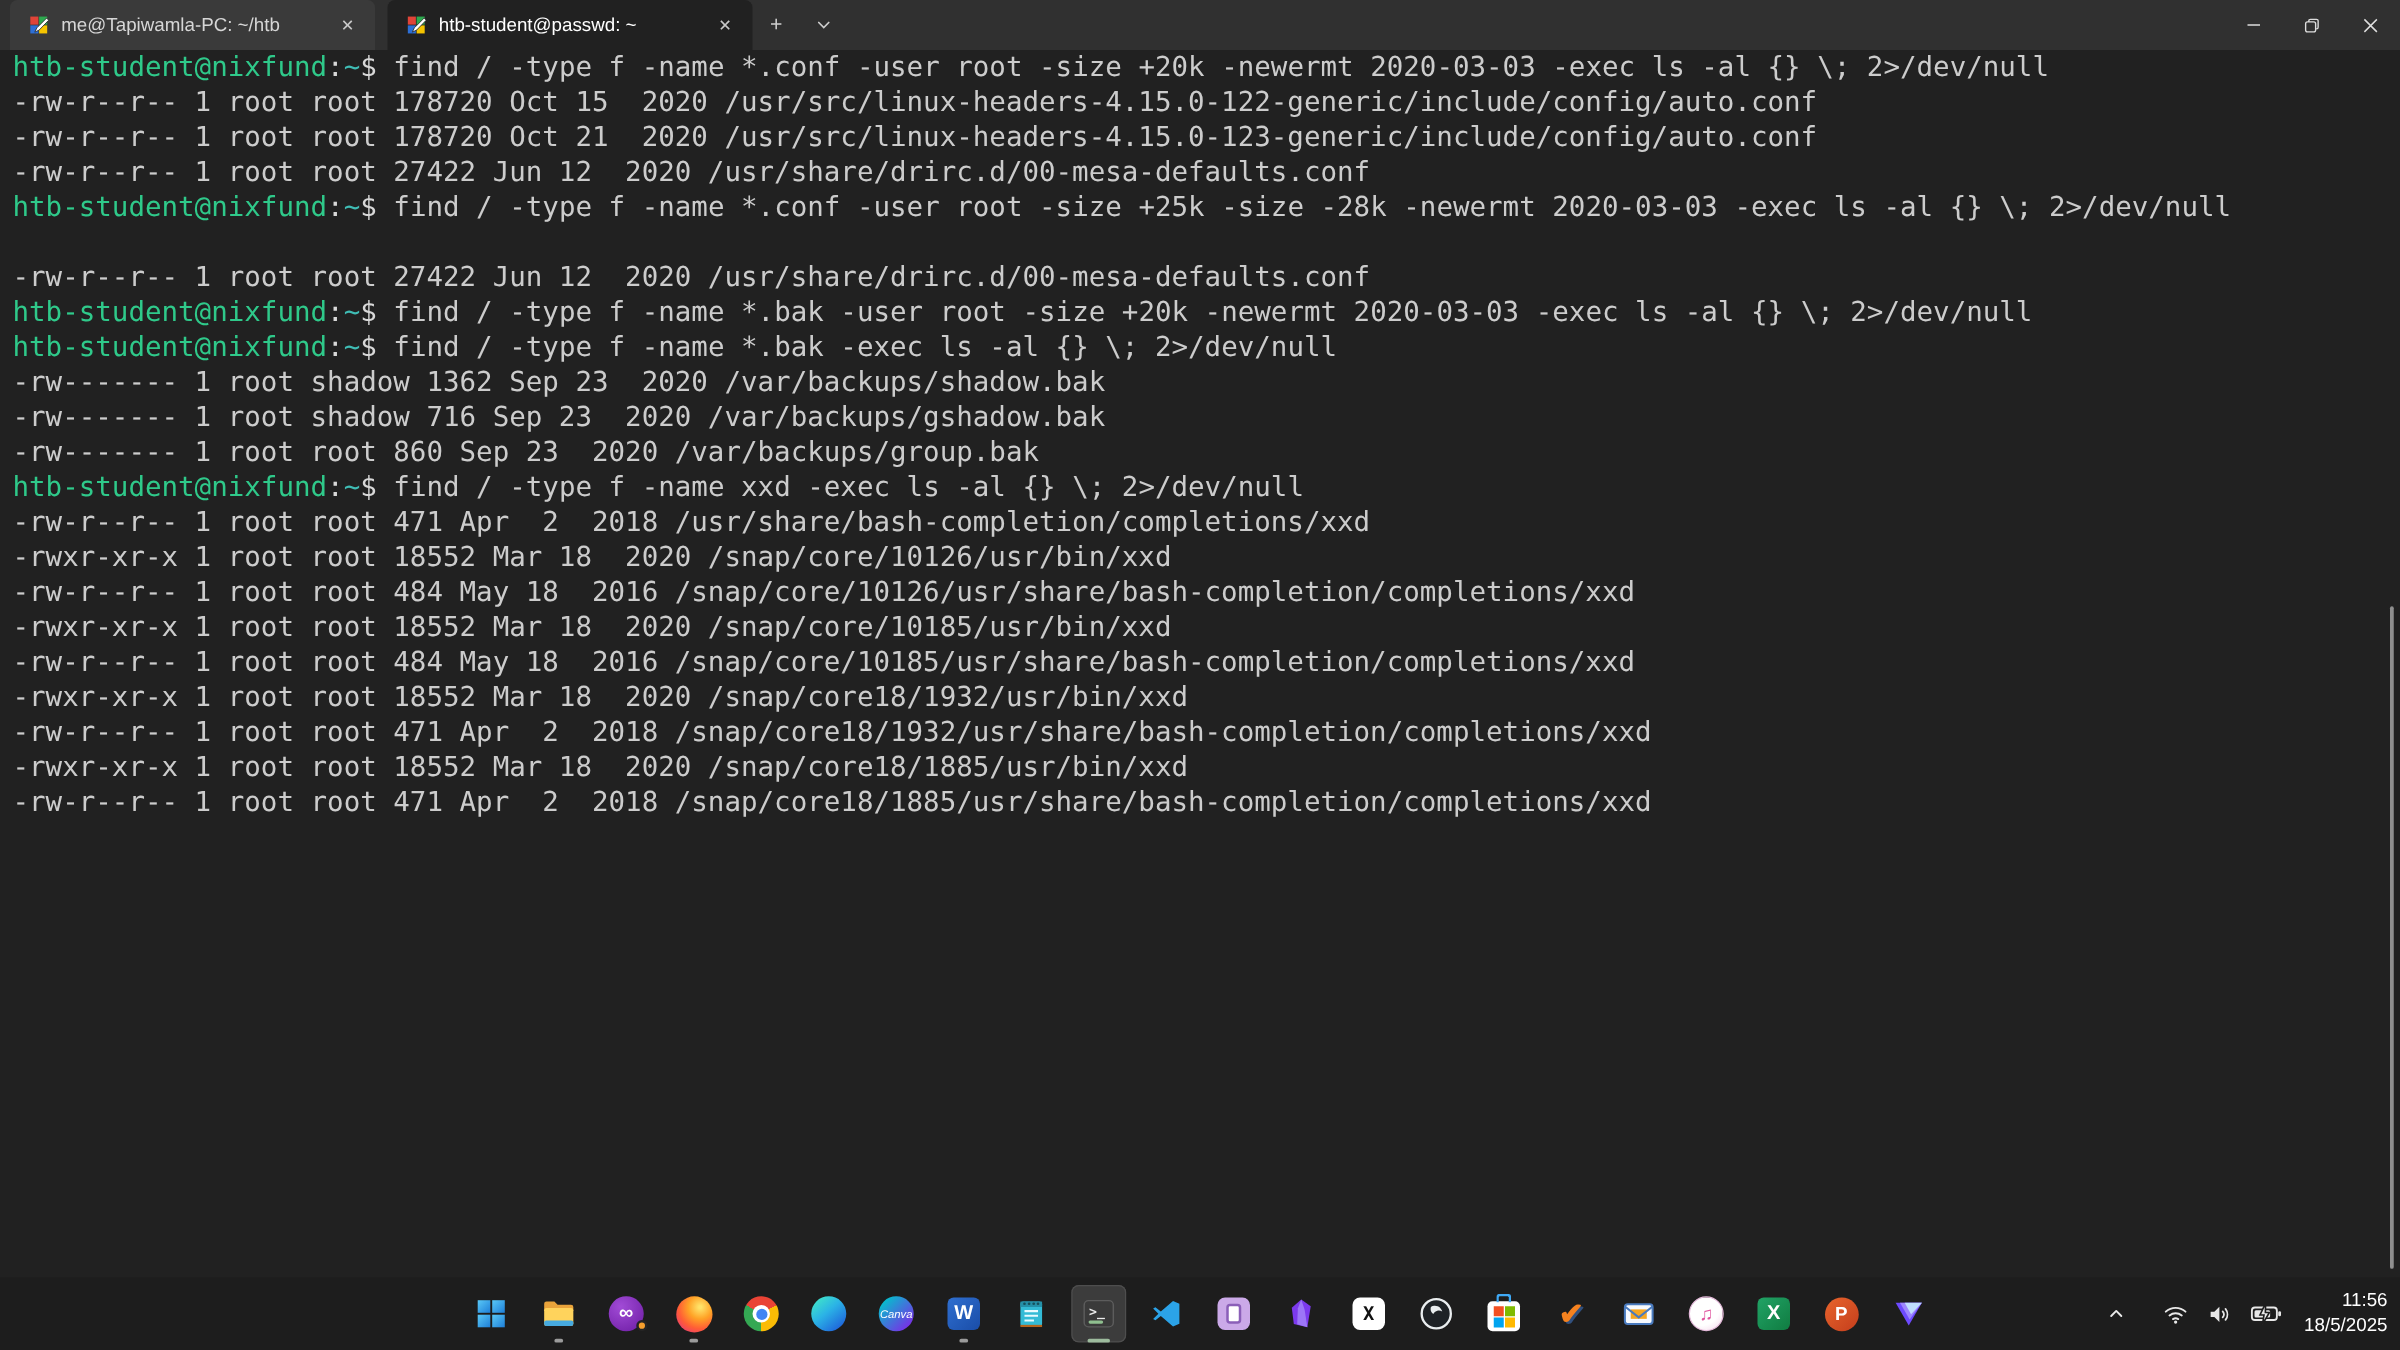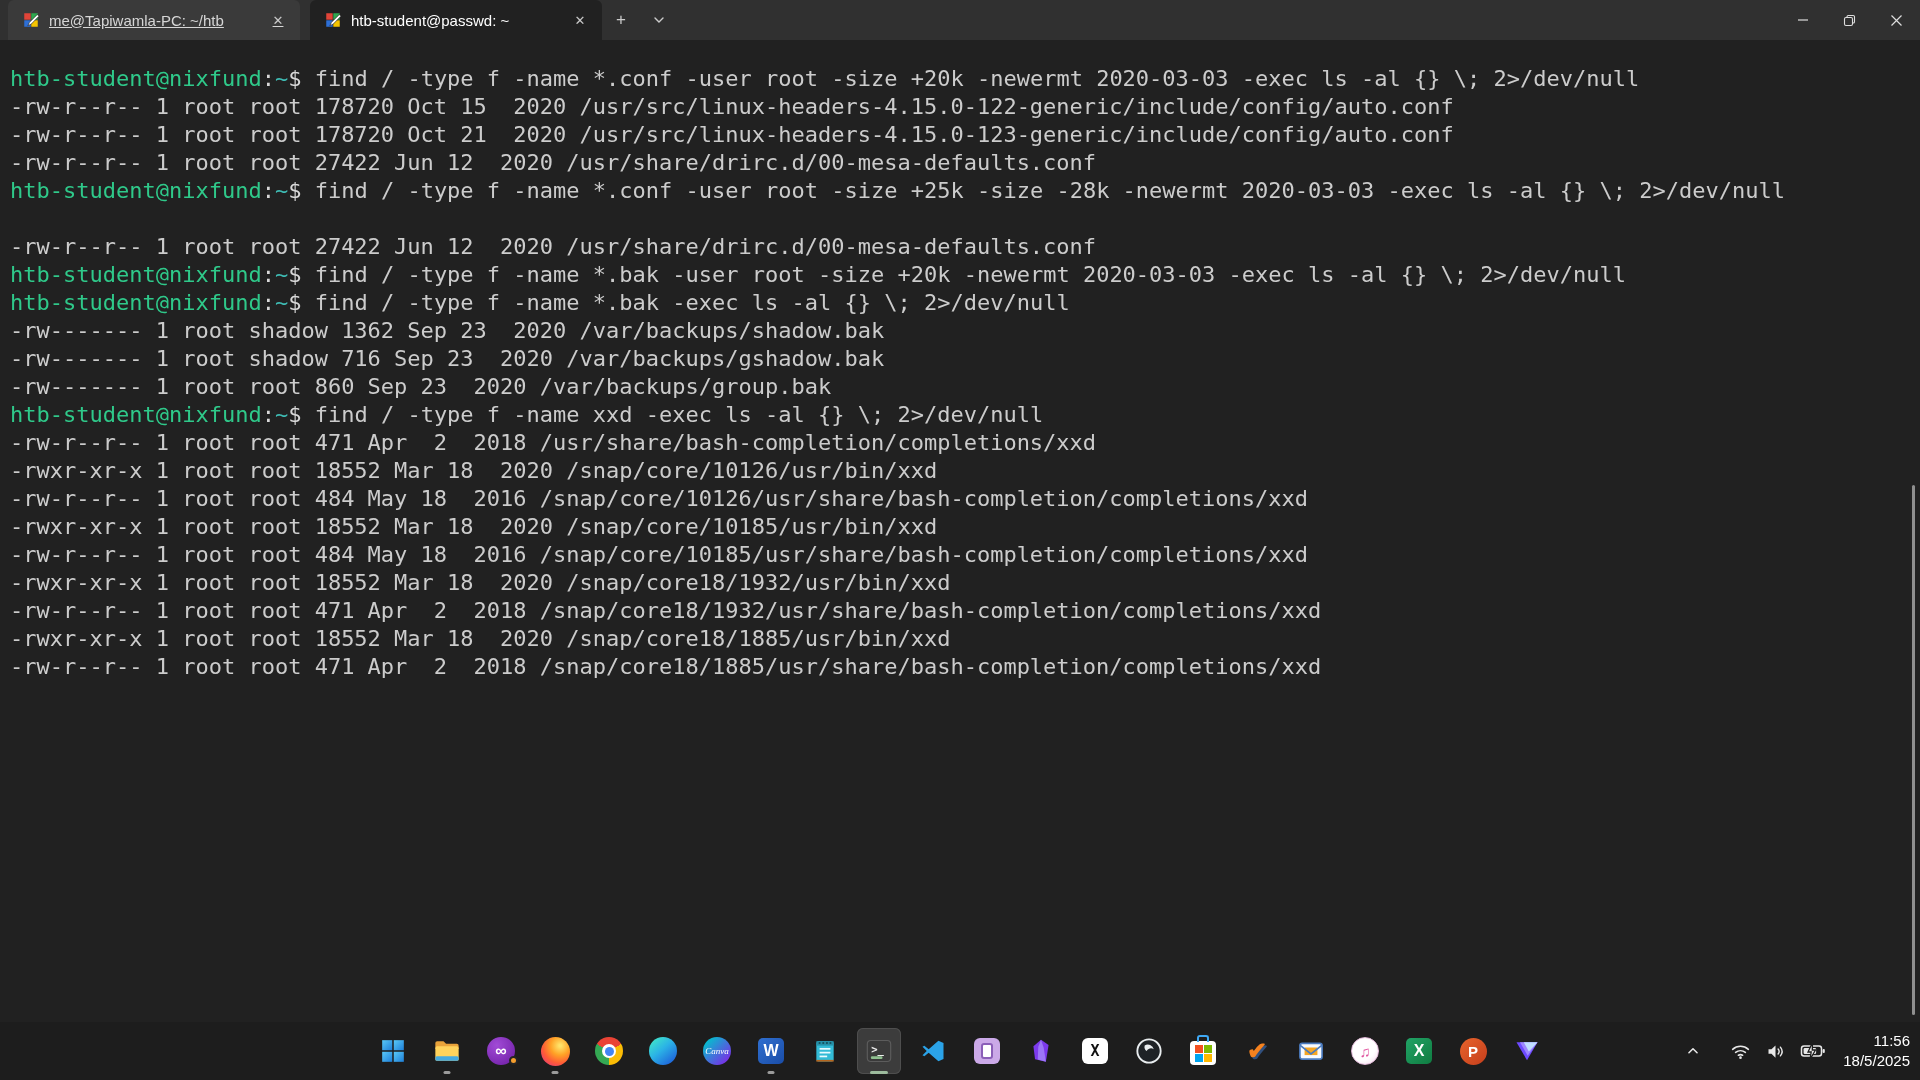--- a/index.html
+++ b/index.html
@@ -4,33 +4,33 @@
 <style>
   * { box-sizing: border-box; margin: 0; padding: 0; }
   html,body { width:1920px; height:1080px; overflow:hidden; background:#212121;
               font-family:"Liberation Sans", sans-serif; }
 
   
   .titlebar { position:absolute; top:0; left:0; width:1920px; height:40px;
               background:#303030; display:flex; align-items:stretch; }
   .tab { width:292px; display:flex; align-items:center; gap:9px; padding:0 10px 0 14px;
          font-size:15px; color:#d6d6d6; cursor:default; }
-  .tab.inactive { background:#3a3a3a; border-radius:6px 6px 0 0; margin-left:8px;text-decoration:underline; }
+  .tab.inactive { background:#3a3a3a; border-radius:6px 6px 0 0; margin-left:8px; }
   .tab.active { background:#212121; border-radius:6px 6px 0 0; margin-left:10px; color:#ffffff; }
   .tab-title { flex:1; white-space:nowrap; overflow:hidden; }
   .tab-close { width:24px; height:24px; display:flex; align-items:center; justify-content:center;
                color:#c8c8c8; font-size:13px; border-radius:4px; }
   .bar-btn { width:38px; height:40px; display:flex; align-items:center; justify-content:center;
              color:#cccccc; font-size:17px; }
   .win-controls { margin-left:auto; display:flex; }
   .win-btn { width:47px; height:40px; display:flex; align-items:center; justify-content:center; }
 
   
   .terminal { position:absolute; top:40px; left:0; width:1920px; height:982px;
-              background:#212121; padding:25px 0 0 10px;
+              background:#212121; padding:1px 0 0 10px;
               font-family:"DejaVu Sans Mono", monospace; font-size:22px; line-height:28px;
               color:#cccccc; }
   .tline { white-space:pre; height:28px; }
   .tu { color:#2fc98a; }
   .tc { color:#d8d8d8; }
   .tp { color:#3fbcb4; }
   .td { color:#d8d8d8; }
   .cursor { display:inline-block; width:11px; height:24px; background:#bdbdbd;
             vertical-align:-4px; margin-left:3px; }
   .scrollbar { position:absolute; right:5px; top:485px; width:3px; height:530px;
@@ -183,21 +183,21 @@
           </span>
         </span>
       </div>
       <div class="tb-btn">
         <span style="display: flex; align-items: center; justify-content: center;">
           <span style="width:28px;height:28px;border-radius:50%;background:linear-gradient(140deg,#45F1C2 0%,#2BB3E6 45%,#1B4FD8 100%)"></span>
         </span>
       </div>
       <div class="tb-btn">
         <span style="display: flex; align-items: center; justify-content: center;">
-          <span style="width:28px;height:28px;border-radius:50%;background:linear-gradient(135deg,#00C4CC 10%,#7D2AE8 90%);color:#fff;display:flex;align-items:center;justify-content:center;font-size:9px;font-style:italic;font-family:Liberation Serif, serif">Canva</span>
+          <span style="width:28px;height:28px;border-radius:50%;background:linear-gradient(135deg,#00C4CC 10%,#7D2AE8 90%);color:#fff;display:flex;align-items:center;justify-content:center;font-size:9px;font-style:italic;font-family:Liberation Sans, sans-serif">Canva</span>
         </span>
       </div>
       <div class="tb-btn">
         <span style="display: flex; align-items: center; justify-content: center;">
           <span style="width:26px;height:26px;border-radius:5px;background:linear-gradient(135deg,#2F6FD0,#1A4DA8);color:#fff;display:flex;align-items:center;justify-content:center;font-weight:bold;font-size:16px">W</span>
         </span>
         <span class="run-dot"></span>
       </div>
       <div class="tb-btn">
         <span style="display: flex; align-items: center; justify-content: center;">

